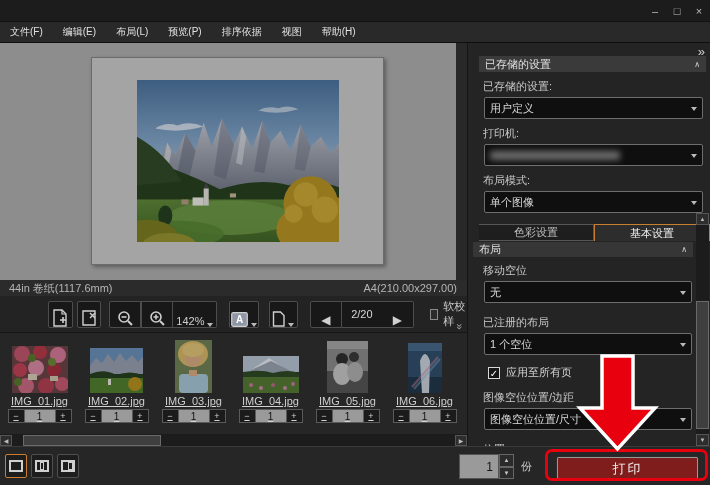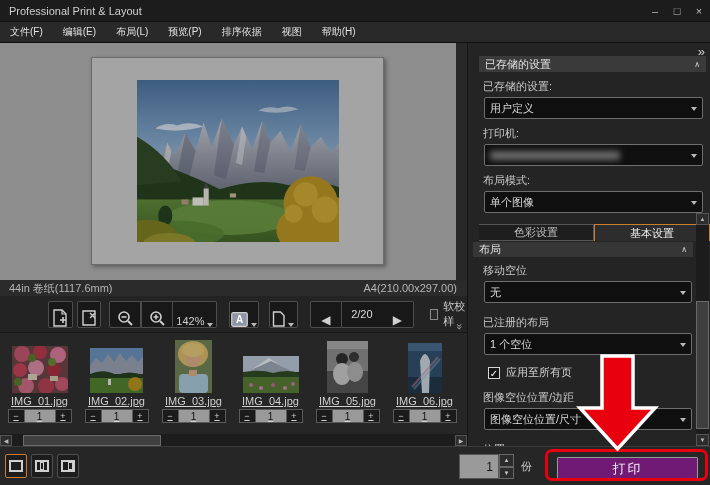--- a/index.html
+++ b/index.html
@@ -84,21 +84,21 @@
   .vicon { width:14px; height:12px; border:2px solid #cfcfcf; background:#1d1d1d; position:relative; }
   .vicon .bar-c { position:absolute; left:3px; top:0; width:4px; height:8px; border:1px solid #cfcfcf; }
   .vicon .bar-r { position:absolute; right:0; top:0; width:5px; height:8px; border:1px solid #cfcfcf; }
   .copies { position:absolute; left:459px; top:7px; display:flex; align-items:center; }
   .copyfield { width:40px; height:25px; background:#9a9a9a; border:1px solid #555; color:#141414;
     font-size:12px; display:flex; align-items:center; justify-content:flex-end; padding-right:5px; }
   .spincol { display:flex; flex-direction:column; }
   .spinbtn { width:15px; height:12.5px; background:#2b2b2b; border:1px solid #666; color:#c9c9c9;
     font-size:6px; display:flex; align-items:center; justify-content:center; }
   .copyunit { font-size:11px; color:#c9c9c9; margin-left:7px; }
-  .printbtn { position:absolute; left:557px; top:10px; width:141px; height:23px; background:#701a75;
+  .printbtn { position:absolute; left:557px; top:10px; width:141px; height:23px; background:#7f1d1d;
     border:1px solid #989898; outline:1px solid #2a2a2a; border-radius:1px; color:#f2f2f2; font-size:13px;
     display:flex; align-items:center; justify-content:center; letter-spacing:2px; }
 
   
   .sidebar { position:absolute; left:467px; top:43px; width:243px; height:403px; background:#242424;
     border-left:1px solid #141414; font-size:11px; }
   .panel-chev { position:absolute; right:5px; top:1px; color:#cfcfcf; font-size:13px; }
   .sec-header { margin:13px 4px 0 11px; height:16px; background:#3a3a3a; display:flex; align-items:center;
     color:#e3e3e3; padding:0 6px; }
   .sec-header .caret { margin-left:auto; font-size:8px; color:#cfcfcf; }
@@ -136,21 +136,20 @@
   .ann-rect { position:absolute; left:545px; top:449px; width:163px; height:32px;
     border:3px solid #e8000e; border-radius:7px; z-index:40; pointer-events:none; }
   .ann-arrow { position:absolute; left:570px; top:352px; width:95px; height:100px; z-index:41; pointer-events:none; }
 </style>
 </head>
 <body>
 
 <div class="win">
 
   <div class="titlebar">
-    <span class="title">Professional Print &amp; Layout</span>
     <span class="wctrls">
       <span class="wctrl">–</span>
       <span class="wctrl">□</span>
       <span class="wctrl">×</span>
     </span>
   </div>
 
   <div class="menubar">
     <span class="menu-item">文件(F)</span>
     <span class="menu-item">编辑(E)</span>

